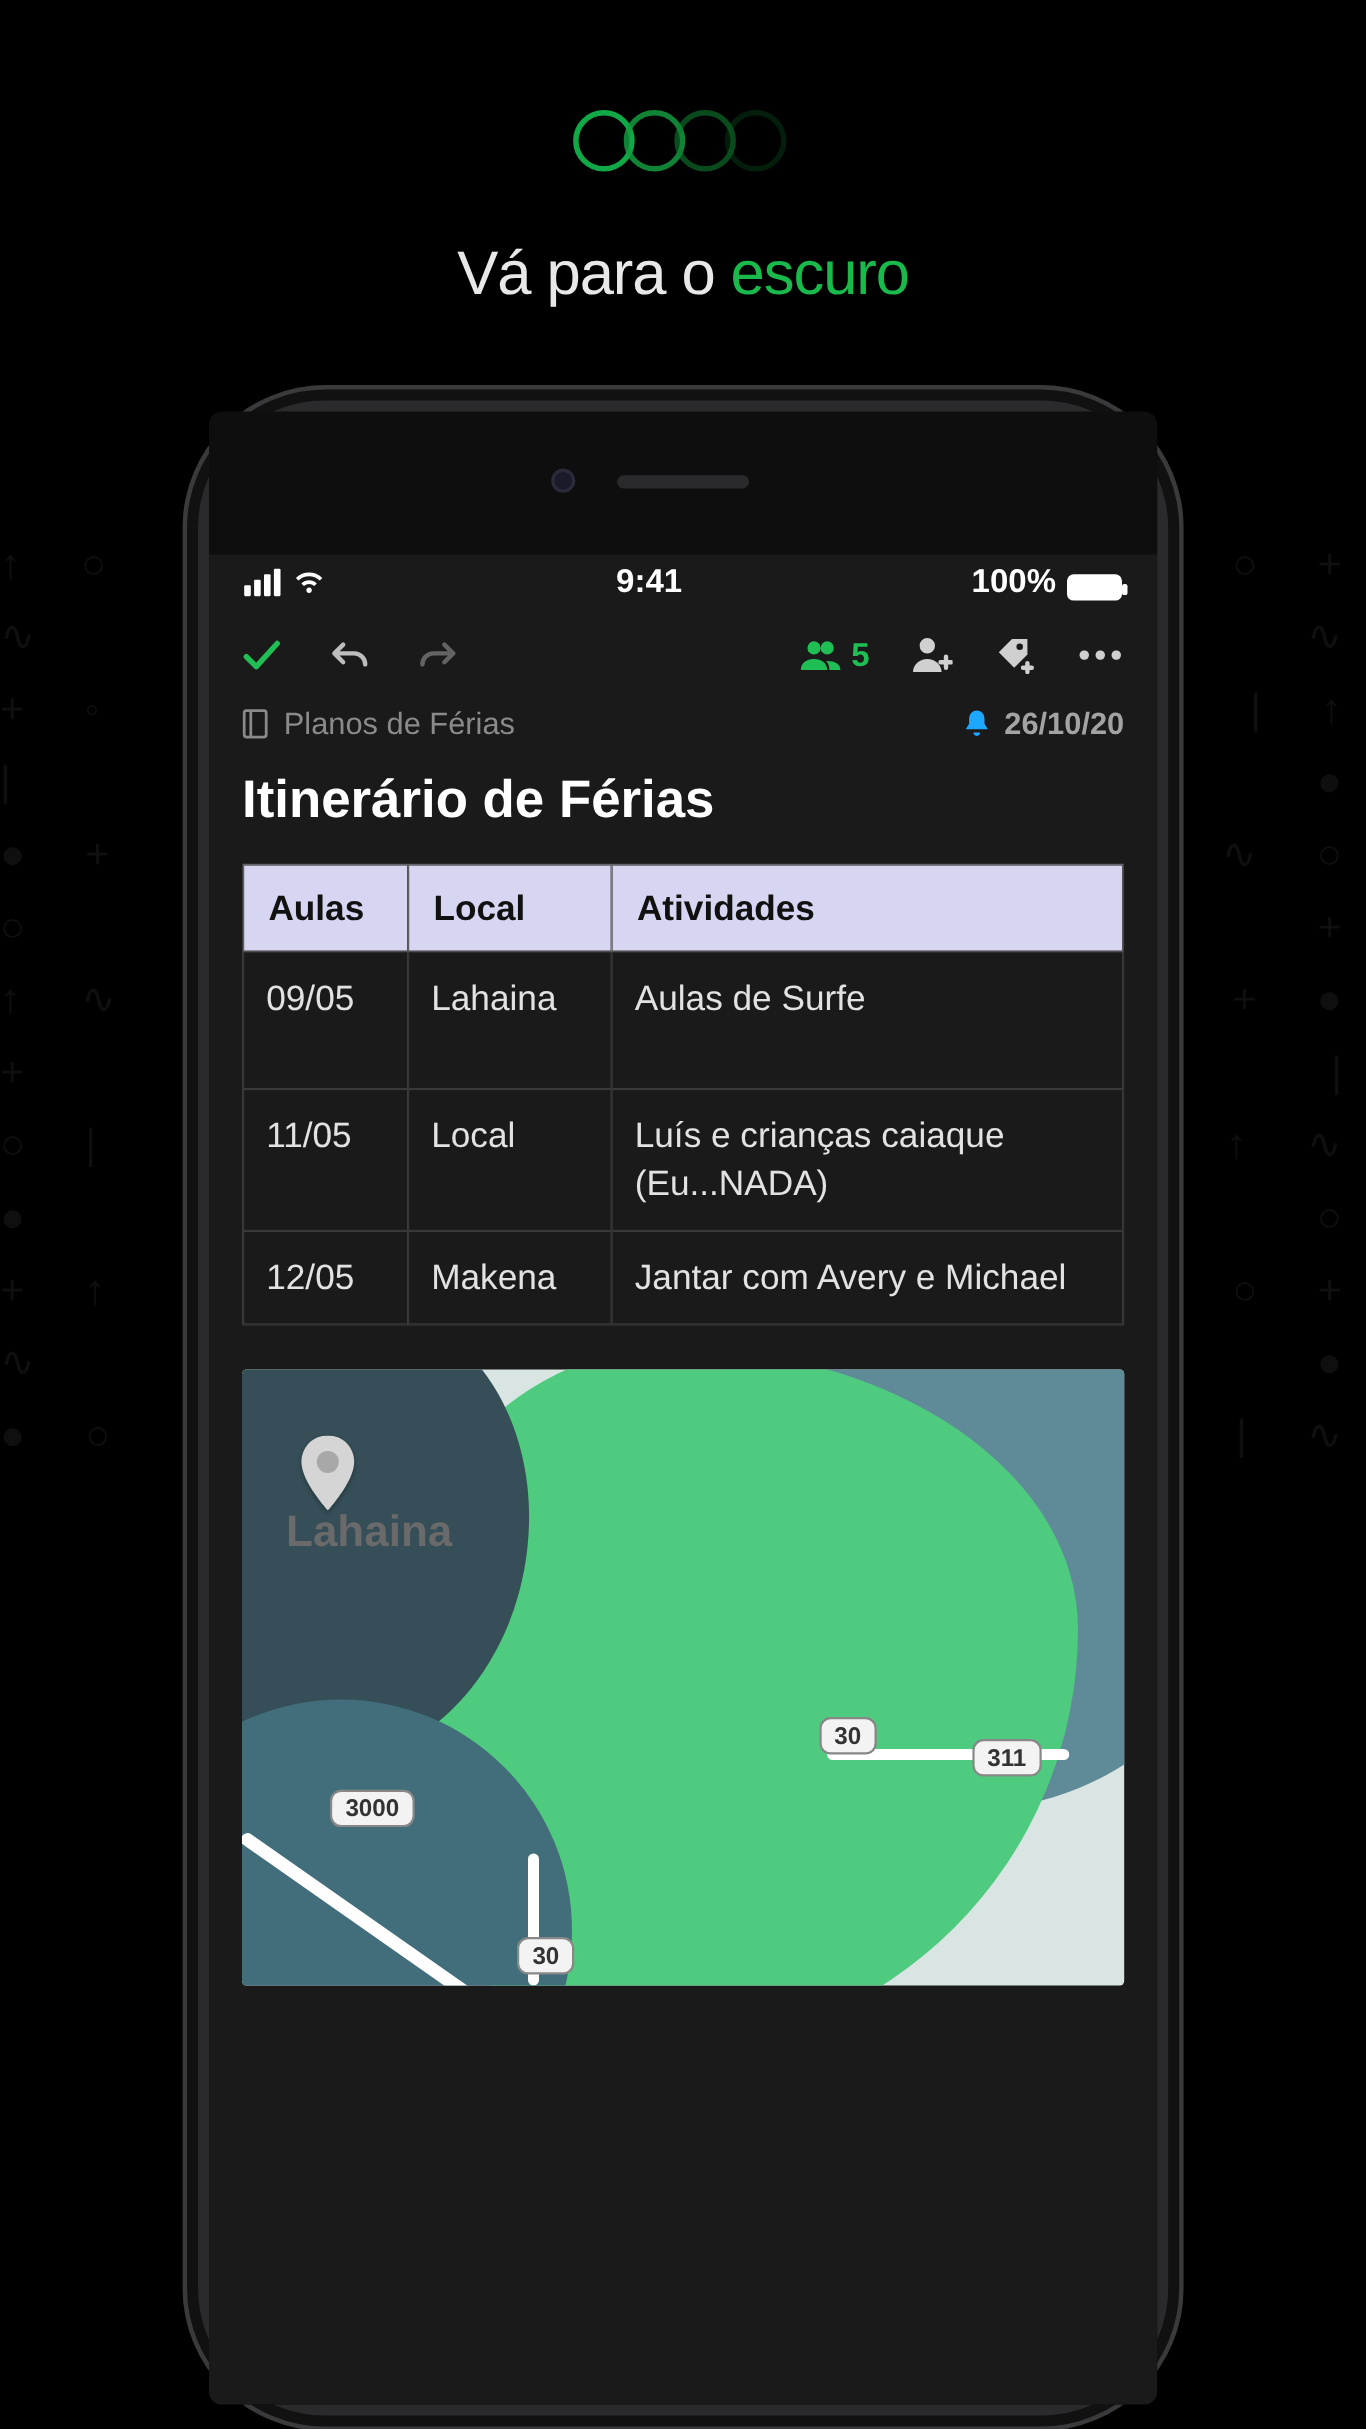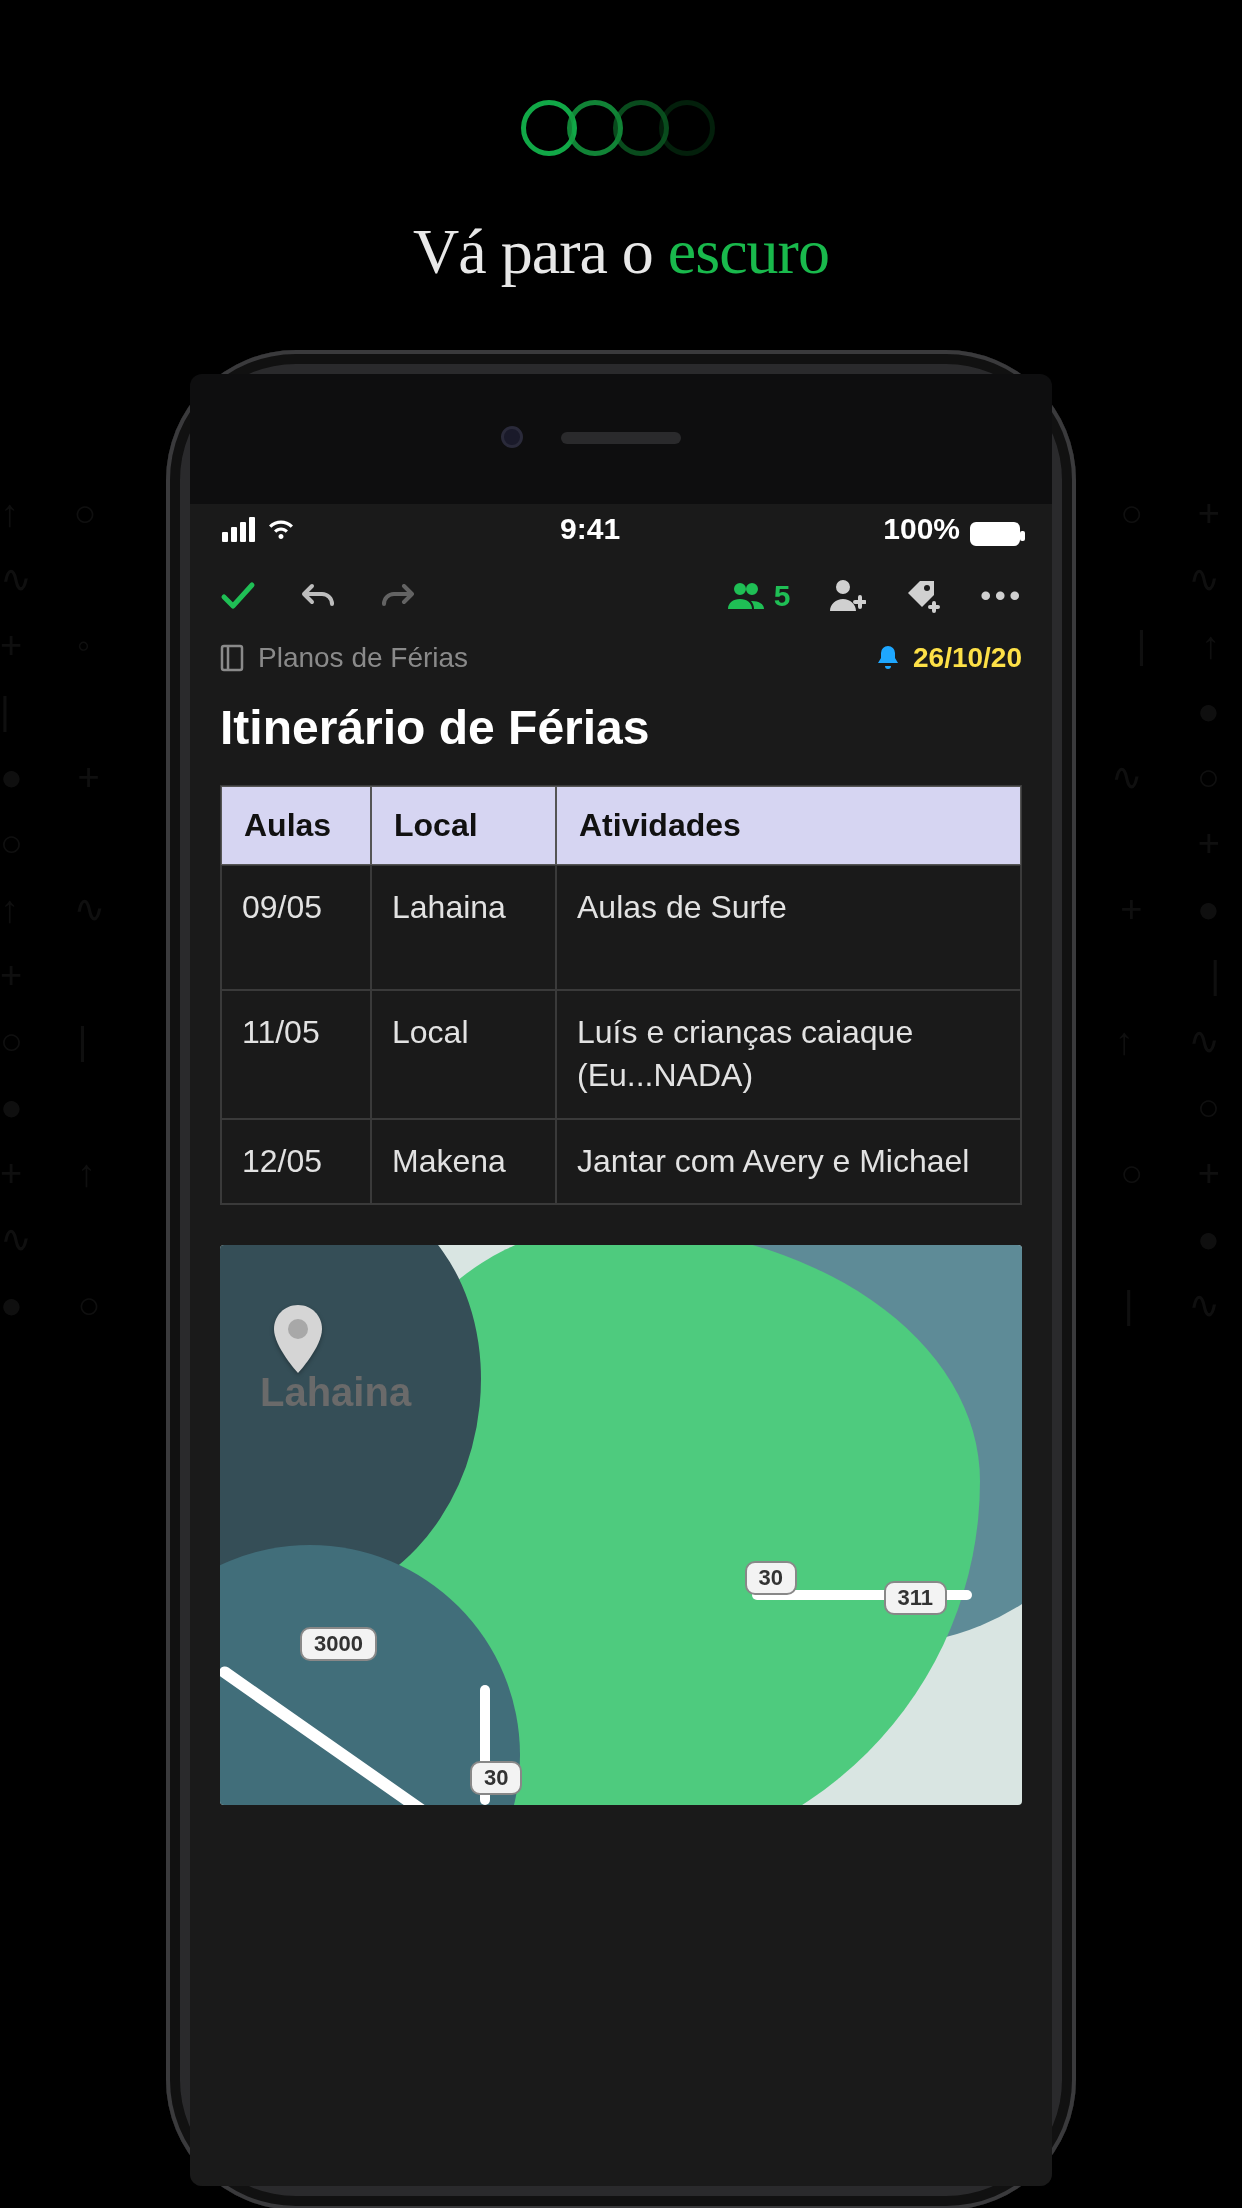--- a/index.html
+++ b/index.html
@@ -18,25 +18,24 @@
     gap: -10px;
     margin-bottom: 55px;
   }
   .logo-circles { display:inline-block; position:relative; width:200px; height:60px; }
   .logo-circles .c { position:absolute; top:0; width:56px; height:56px; border-radius:50%; border:5px solid #11a847; background:transparent; }
   .logo-circles .c1 { left:0;  border-color:#11a847; }
   .logo-circles .c2 { left:46px; border-color:#149a3f; opacity:0.85;}
   .logo-circles .c3 { left:92px; border-color:#0f7d30; opacity:0.6;}
   .logo-circles .c4 { left:138px; border-color:#0a5a20; opacity:0.35;}
   .tagline {
-    font-size: 64px;
+    font-size: 56px;
     font-weight: 400;
     color: #e8e8e8;
     letter-spacing: -1px;
-    font-family: Liberation Serif, serif;
   }
   .tagline .accent { color: #19b94c; font-weight: 500; }
 
   
   .decor { position:absolute; top:480px; width:170px; height:880px; opacity:0.18; color:#555; font-size:38px; line-height:66px; letter-spacing:22px; overflow:hidden; pointer-events:none;}
   .decor-left { left:0; text-align:left;}
   .decor-right { right:0; text-align:right;}
 
   
   .phone {
@@ -75,21 +74,21 @@
 
   .toolbar { display:flex; align-items:center; padding: 18px 28px 26px; gap:40px;}
   .toolbar .spacer { flex:1; }
   .tb-btn { color:#bdbdbd; }
   .tb-btn.green { color:#1fbf55; }
   .share-chip { color:#1fbf55; display:flex; align-items:center; gap:8px; font-size:30px; font-weight:700;}
   .dots { letter-spacing:4px; font-size:30px; font-weight:900; color:#d0d0d0;}
 
   .crumb-row { display:flex; justify-content:space-between; align-items:center; padding: 0 30px 14px; font-size:28px;}
   .crumb { color:#8a8a8a; display:flex; align-items:center; gap:14px;}
-  .reminder { color:#fde047; display:flex; align-items:center; gap:12px; font-weight:600;}
+  .reminder { color:#a3a3a3; display:flex; align-items:center; gap:12px; font-weight:600;}
 
   .note-title { font-size:48px; font-weight:700; color:#fff; padding: 12px 30px 30px; }
 
   .itin-table { margin: 0 30px; border:1px solid #3a3a3a; border-collapse:separate; border-spacing:0; width:calc(100% - 60px); font-size:32px;}
   .itin-table th { background:#d6d5f2; color:#111; font-weight:700; text-align:left; padding:20px 22px; border:1px solid #555;}
   .itin-table td { color:#e2e2e2; padding:20px; border:1px solid #3a3a3a; vertical-align:top; line-height:1.35;}
   .itin-table tr td:first-child, .itin-table tr th:first-child { width:150px;}
   .itin-table tr td:nth-child(2), .itin-table tr th:nth-child(2){ width:185px;}
 
   

